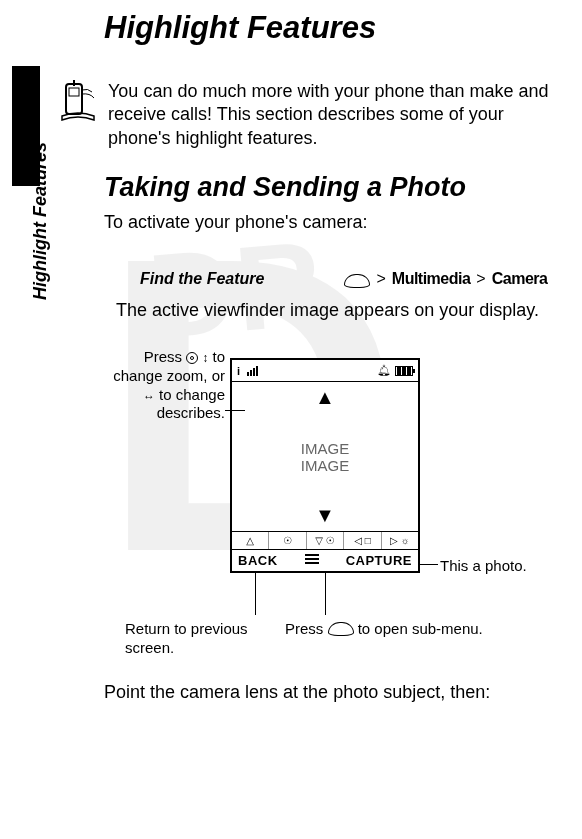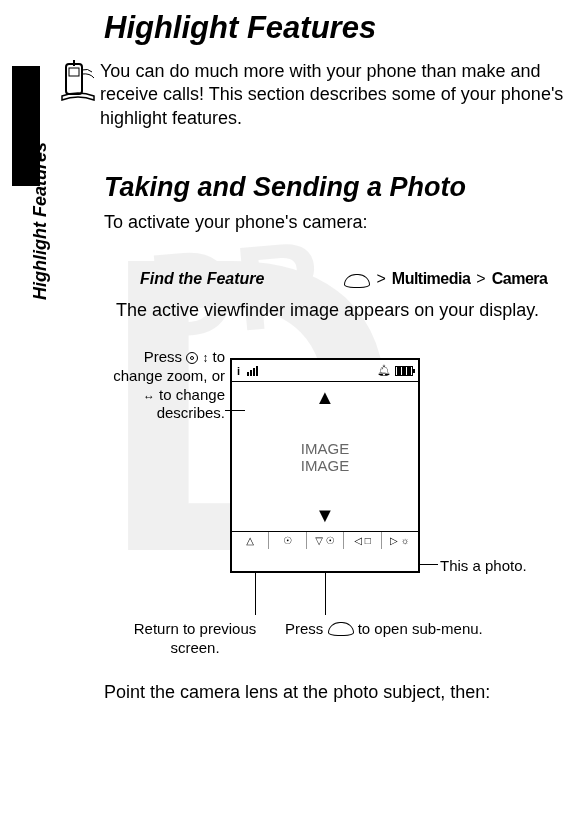--- a/index.html
+++ b/index.html
@@ -47,24 +47,24 @@
     left: 104px;
     top: 10px;
     font-size: 31px;
     font-weight: bold;
     font-style: italic;
     margin: 0;
   }
   .intro-block {
     position: absolute;
     left: 58px;
-    top: 60px;
+    top: 80px;
     width: 510px;
     display: flex;
-    gap: 2px;
+    gap: 10px;
   }
   .phone-icon {
     flex: 0 0 40px;
     height: 44px;
   }
   .intro-text {
     font-size: 18px;
     line-height: 1.3;
   }
   h2.section-title {
@@ -269,21 +269,21 @@
     top: 217px;
     font-size: 15px;
     white-space: nowrap;
   }
   .callout-return {
     position: absolute;
     left: 25px;
     top: 280px;
     width: 140px;
     font-size: 15px;
-    text-align: center;
+    text-align: left;
     line-height: 1.25;
   }
   .callout-submenu {
     position: absolute;
     left: 185px;
     top: 280px;
     width: 210px;
     font-size: 15px;
     line-height: 1.25;
   }
@@ -377,20 +377,25 @@
         <span>IMAGE</span>
         <span class="double-arrow-v bot">▼</span>
       </div>
       <div class="indicator-row">
         <div class="cell">△</div>
         <div class="cell">☉</div>
         <div class="cell">▽&nbsp;☉</div>
         <div class="cell">◁&nbsp;□</div>
         <div class="cell">▷&nbsp;☼</div>
       </div>
+      <div class="softkey-row">
+        <span>BACK</span>
+        <span class="softkey-mid"></span>
+        <span>CAPTURE</span>
+      </div>
     </div>
 
     <div class="leader" style="left:320px; top:224px; width:18px; height:1px;"></div>
     <div class="callout-take">This a photo.</div>
 
     <div class="leader" style="left:155px; top:233px; width:1px; height:42px;"></div>
     <div class="leader" style="left:225px; top:233px; width:1px; height:42px;"></div>
 
     <div class="callout-return">Return to previous screen.</div>
 

